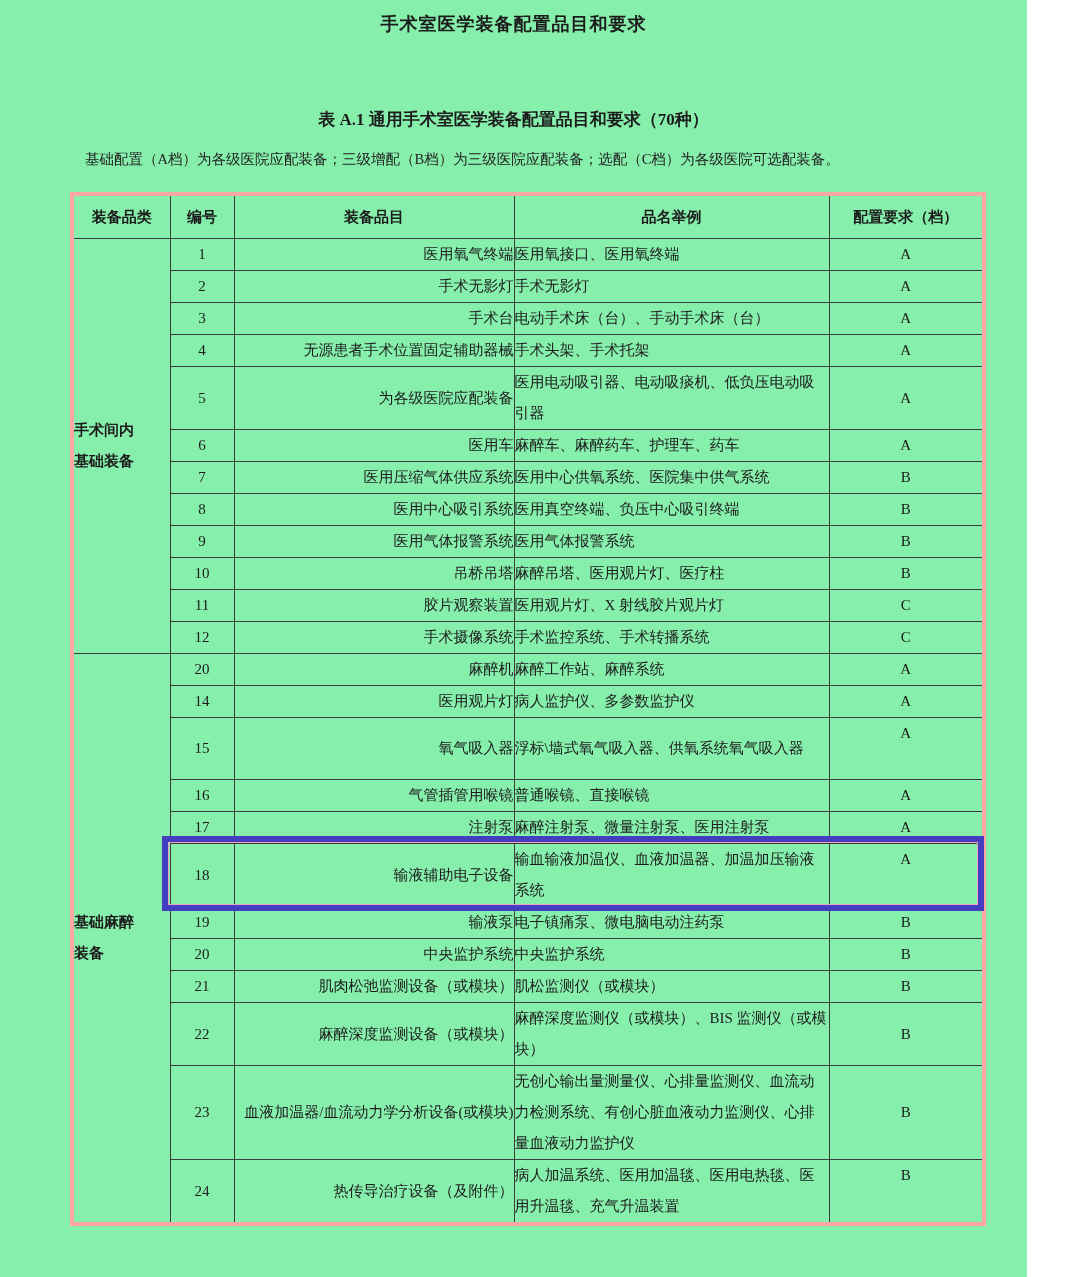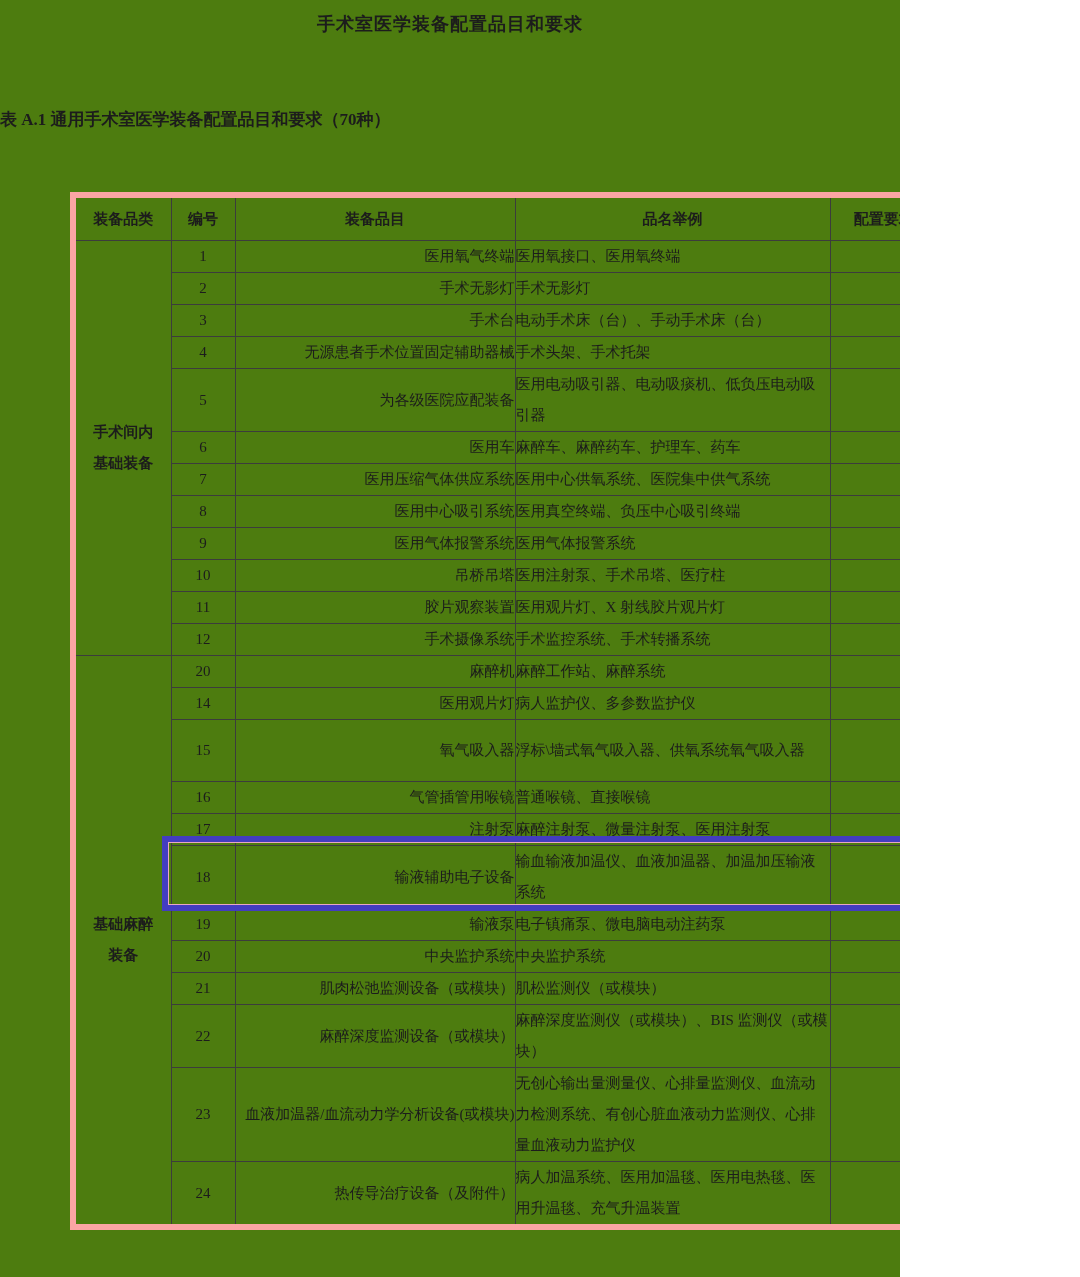--- a/index.html
+++ b/index.html
@@ -2,23 +2,23 @@
 <html><head>
 <meta charset="utf-8">
 <style>
   html, body {
     margin: 0;
     padding: 0;
     background: #ffffff;
   }
   .page {
     position: relative;
-    width: 900px;
+    width: 1027px;
     height: 1277px;
-    background: #4d7c0f;
+    background: #86efac;
     font-family: "Liberation Serif", "DejaVu Serif", serif;
     color: #1c1c1c;
     overflow: hidden;
   }
   .doc-title {
     position: absolute;
     top: 12px;
     left: 0;
     width: 100%;
     text-align: center;
@@ -31,20 +31,21 @@
     top: 62px;
     left: 120px;
     font-size: 16px;
     font-weight: 400;
   }
   .table-caption {
     position: absolute;
     top: 108px;
     left: 0;
     width: 100%;
+    text-align: center;
     font-size: 17px;
     font-weight: 700;
   }
   .note-text {
     position: absolute;
     top: 150px;
     left: 85px;
     width: 940px;
     font-size: 14.5px;
     font-weight: 400;
@@ -53,40 +54,40 @@
   .table-wrap {
     position: absolute;
     top: 192px;
     left: 70px;
     width: 912px;
   }
   table.equip {
     border-collapse: collapse;
     table-layout: fixed;
     width: 912px;
-    border: 6px solid #fca5a5;
+    border: 4px solid #fca5a5;
   }
   table.equip th, table.equip td {
     border: 1px solid #3c3c3c;
     font-size: 15px;
     line-height: 31px;
     vertical-align: middle;
     padding: 0;
     overflow: hidden;
   }
   table.equip th {
     height: 42px;
     font-weight: 700;
     text-align: center;
   }
   tr.h1 { height: 31px; }
   tr.h2 { height: 62px; }
   tr.h3 { height: 92px; }
   td.category {
-    text-align: center;
+    text-align: left;
     font-weight: 700;
     white-space: pre-line;
     line-height: 38px;
   }
   td.no { text-align: center; }
   td.item { padding: 0 6px 0 12px; text-align: right; }
   td.examples { padding: 0 8px 0 10px; text-align: left; }
   td.grade { text-align: center; }
   td.grade.top { vertical-align: top; }
   .highlight-box {
@@ -104,20 +105,21 @@
 </head>
 <body>
 
 <div class="page">
 
   <div class="doc-title">手术室医学装备配置品目和要求</div>
 
 
   <div class="table-caption">表 A.1  通用手术室医学装备配置品目和要求（70种）</div>
 
+  <div class="note-text">基础配置（A档）为各级医院应配装备；三级增配（B档）为三级医院应配装备；选配（C档）为各级医院可选配装备。</div>
 
   <div class="table-wrap">
     <table class="equip">
       <colgroup>
         <col style="width:98px">
         <col style="width:64px">
         <col style="width:280px">
         <col style="width:315px">
         <col style="width:155px">
       </colgroup>
@@ -183,21 +185,21 @@
           </tr>
           <tr class="h1">
             <td class="no">9</td>
             <td class="item">医用气体报警系统</td>
             <td class="examples">医用气体报警系统</td>
             <td class="grade">B</td>
           </tr>
           <tr class="h1">
             <td class="no">10</td>
             <td class="item">吊桥吊塔</td>
-            <td class="examples">医用注射泵、手术吊塔、医疗柱</td>
+            <td class="examples">麻醉吊塔、医用观片灯、医疗柱</td>
             <td class="grade">B</td>
           </tr>
           <tr class="h1">
             <td class="no">11</td>
             <td class="item">胶片观察装置</td>
             <td class="examples">医用观片灯、X 射线胶片观片灯</td>
             <td class="grade">C</td>
           </tr>
           <tr class="h1">
             <td class="no">12</td>

